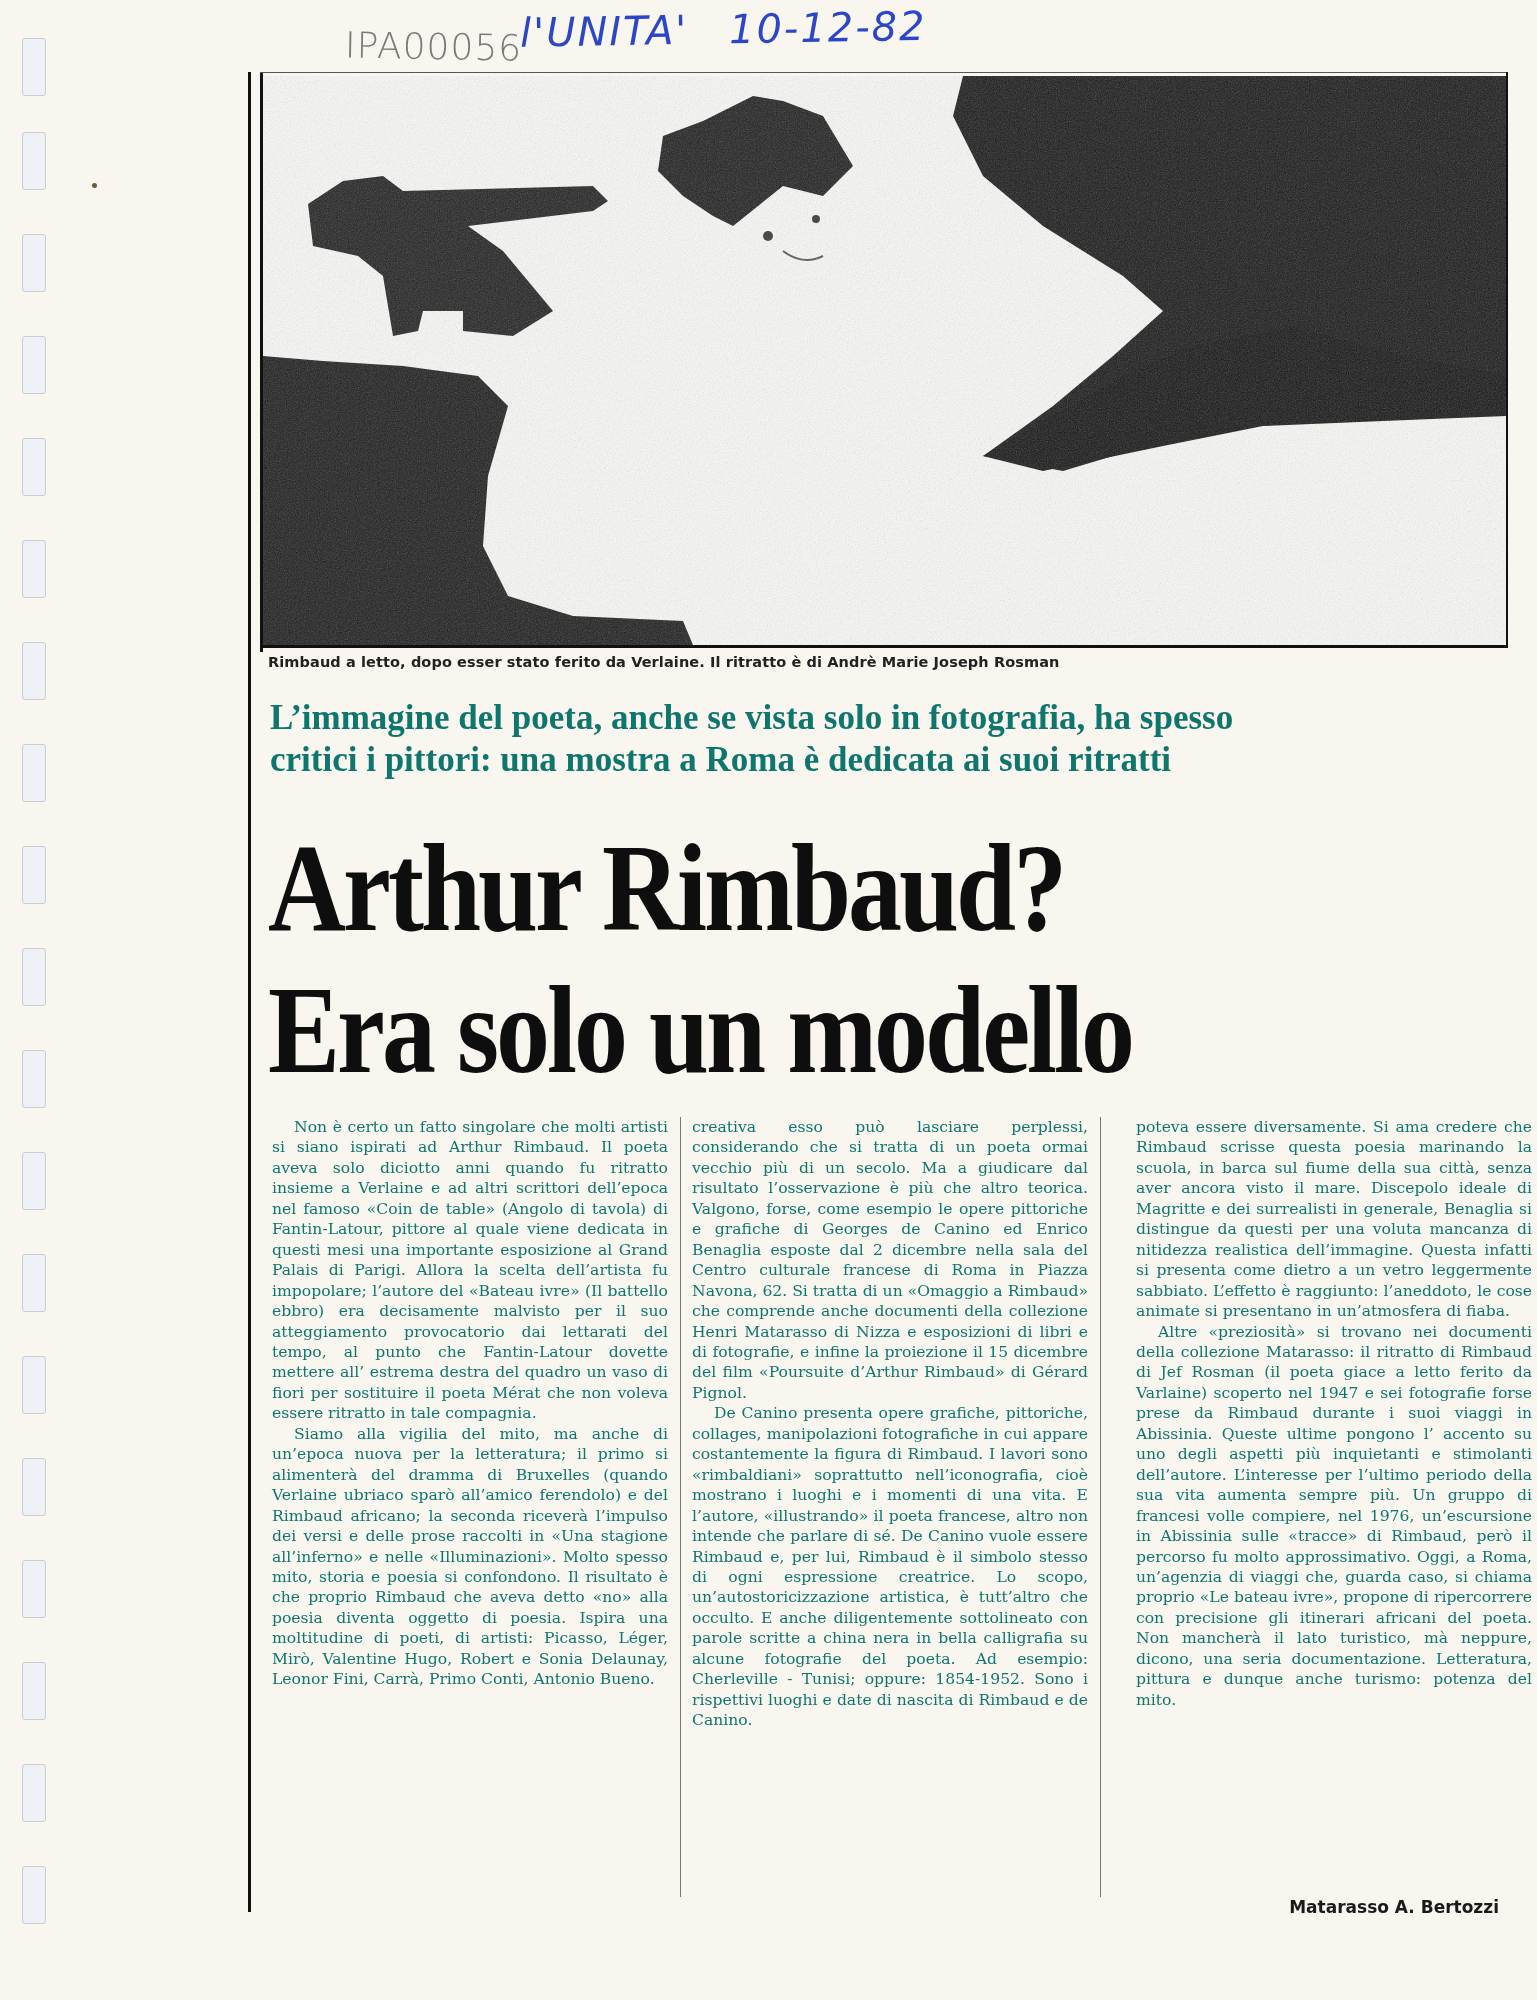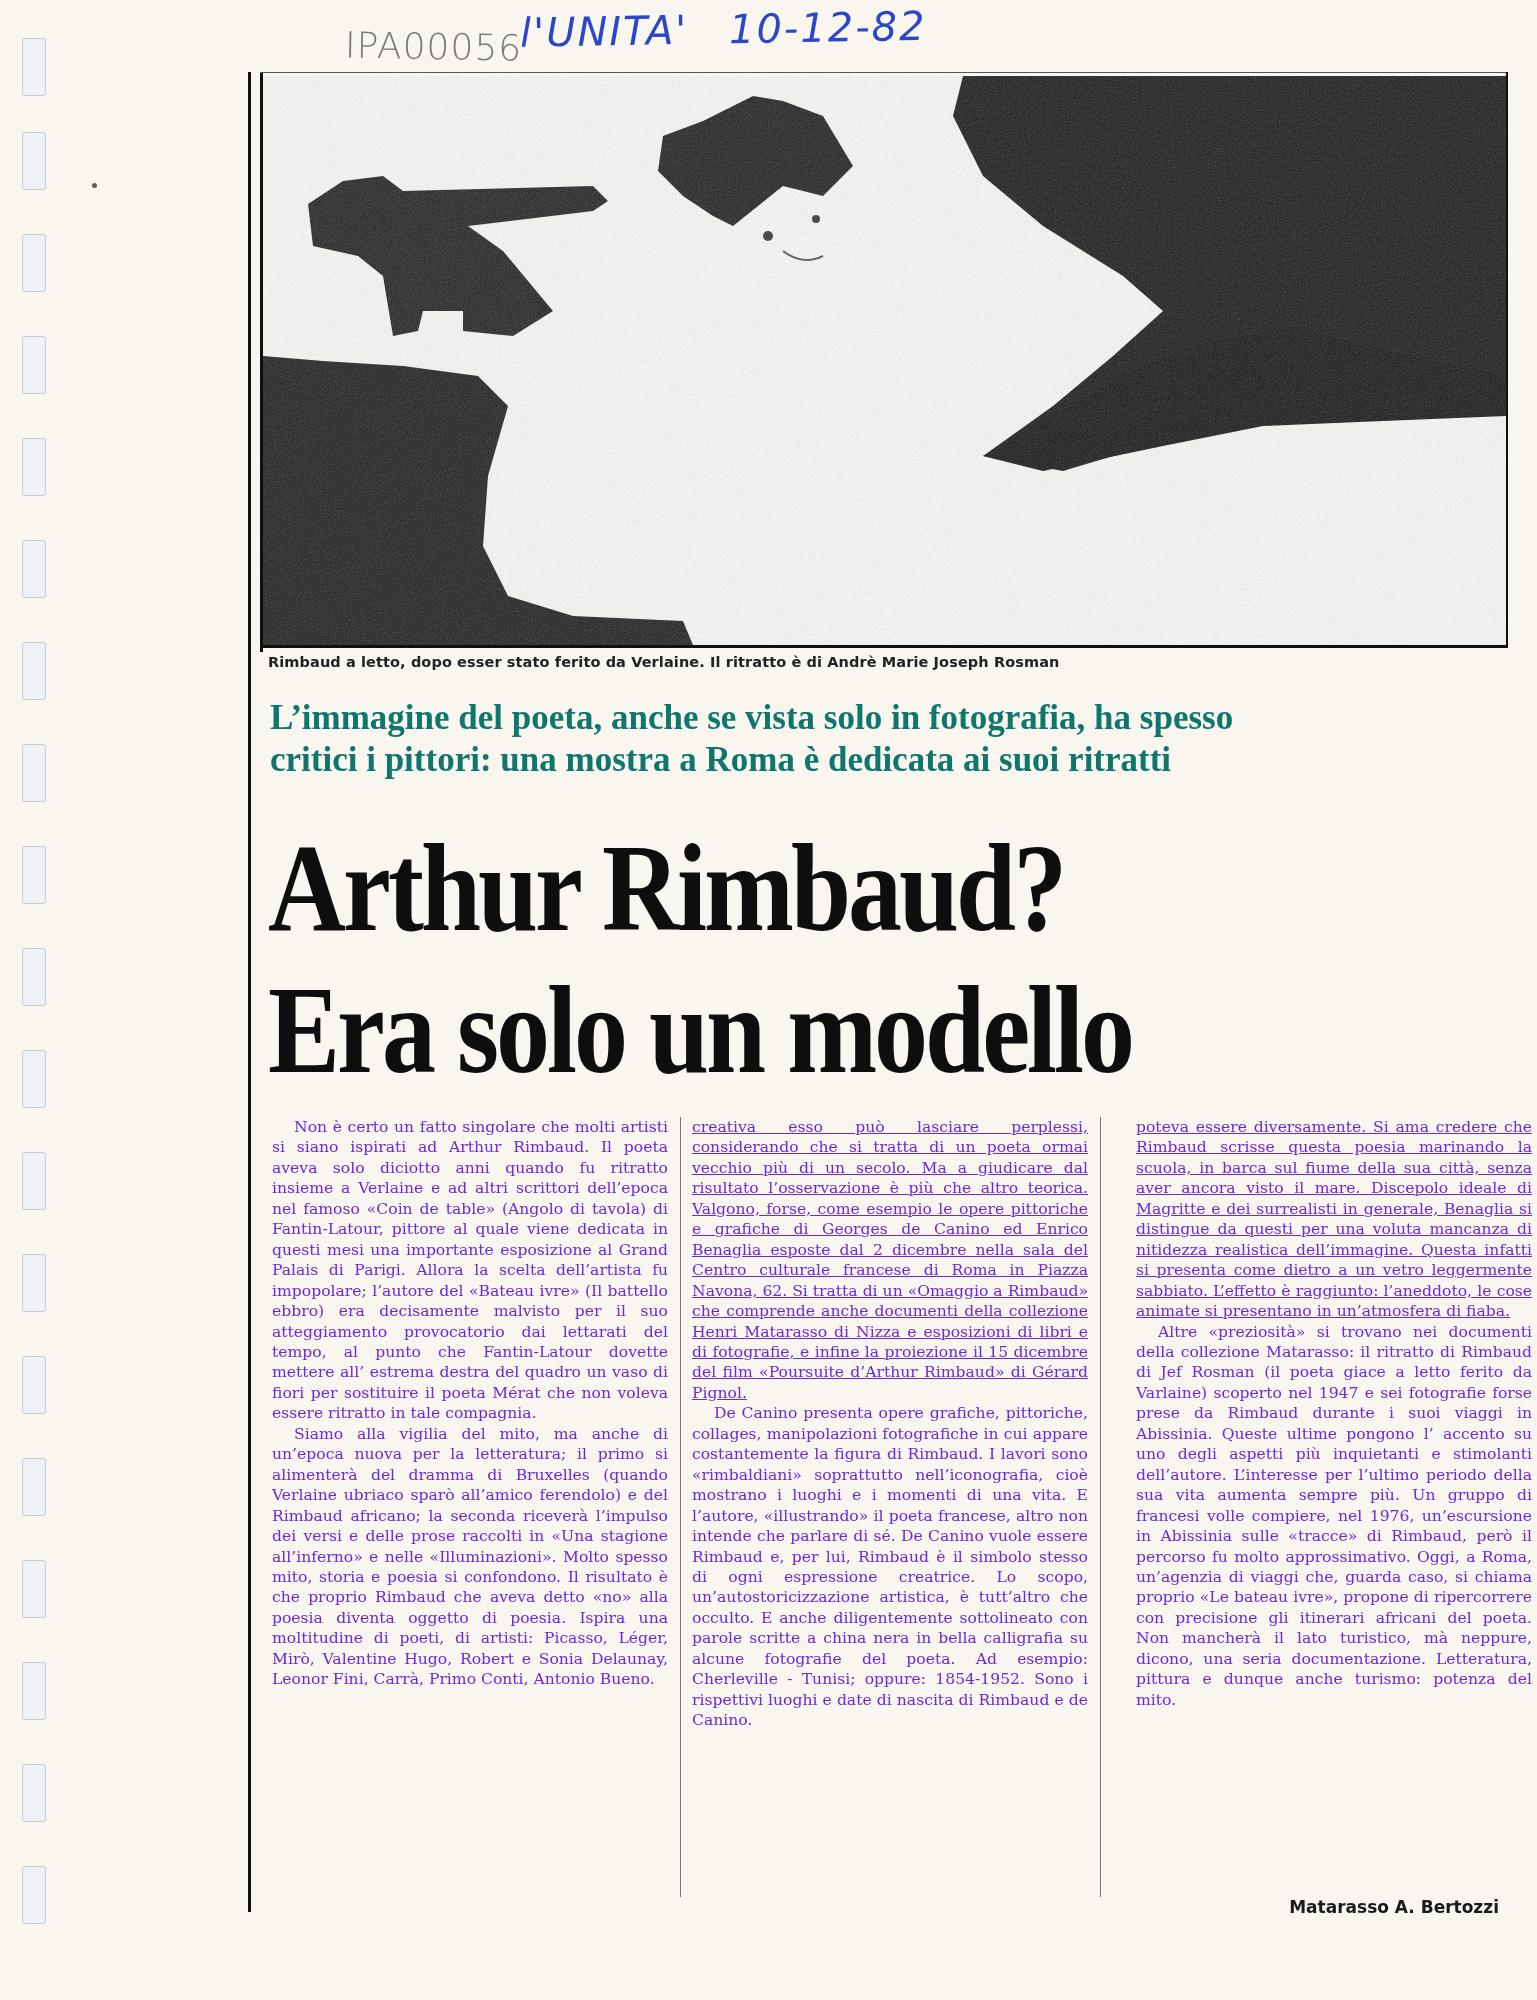--- a/index.html
+++ b/index.html
@@ -59,24 +59,24 @@
     font-size: 108px; line-height: 124px; letter-spacing: -3px;
     color: #0e0e0e; transform: scaleY(1.15); transform-origin: top left;
   }
 
   .columns {
     position: absolute; left: 14px; top: 1045px; width: 1245px; height: 780px;
   }
   .col {
     position: absolute; top: 0; width: 396px;
     font-family: "DejaVu Serif", serif; font-size: 15.6px; line-height: 20.45px;
-    text-align: justify; hyphens: manual; color: #6d28d9;
+    text-align: justify; hyphens: manual; color: #0f766e;
   }
   .col p { margin: 0; text-indent: 22px; }
-  .col p.cont { text-indent: 0; text-decoration: underline; }
+  .col p.cont { text-indent: 0; }
   .col-1 { left: 10px; }
   .col-2 { left: 430px; }
   .col-3 { left: 874px; }
   .col-divider { position: absolute; top: 0; width: 1px; height: 780px; background: #777; }
   .div-1 { left: 418px; }
   .div-2 { left: 838px; }
 
   .byline {
     position: absolute; right: 8px; top: 780px;
     font-family: "DejaVu Sans", sans-serif; font-weight: bold; font-size: 17px; color: #1a1a1a;

